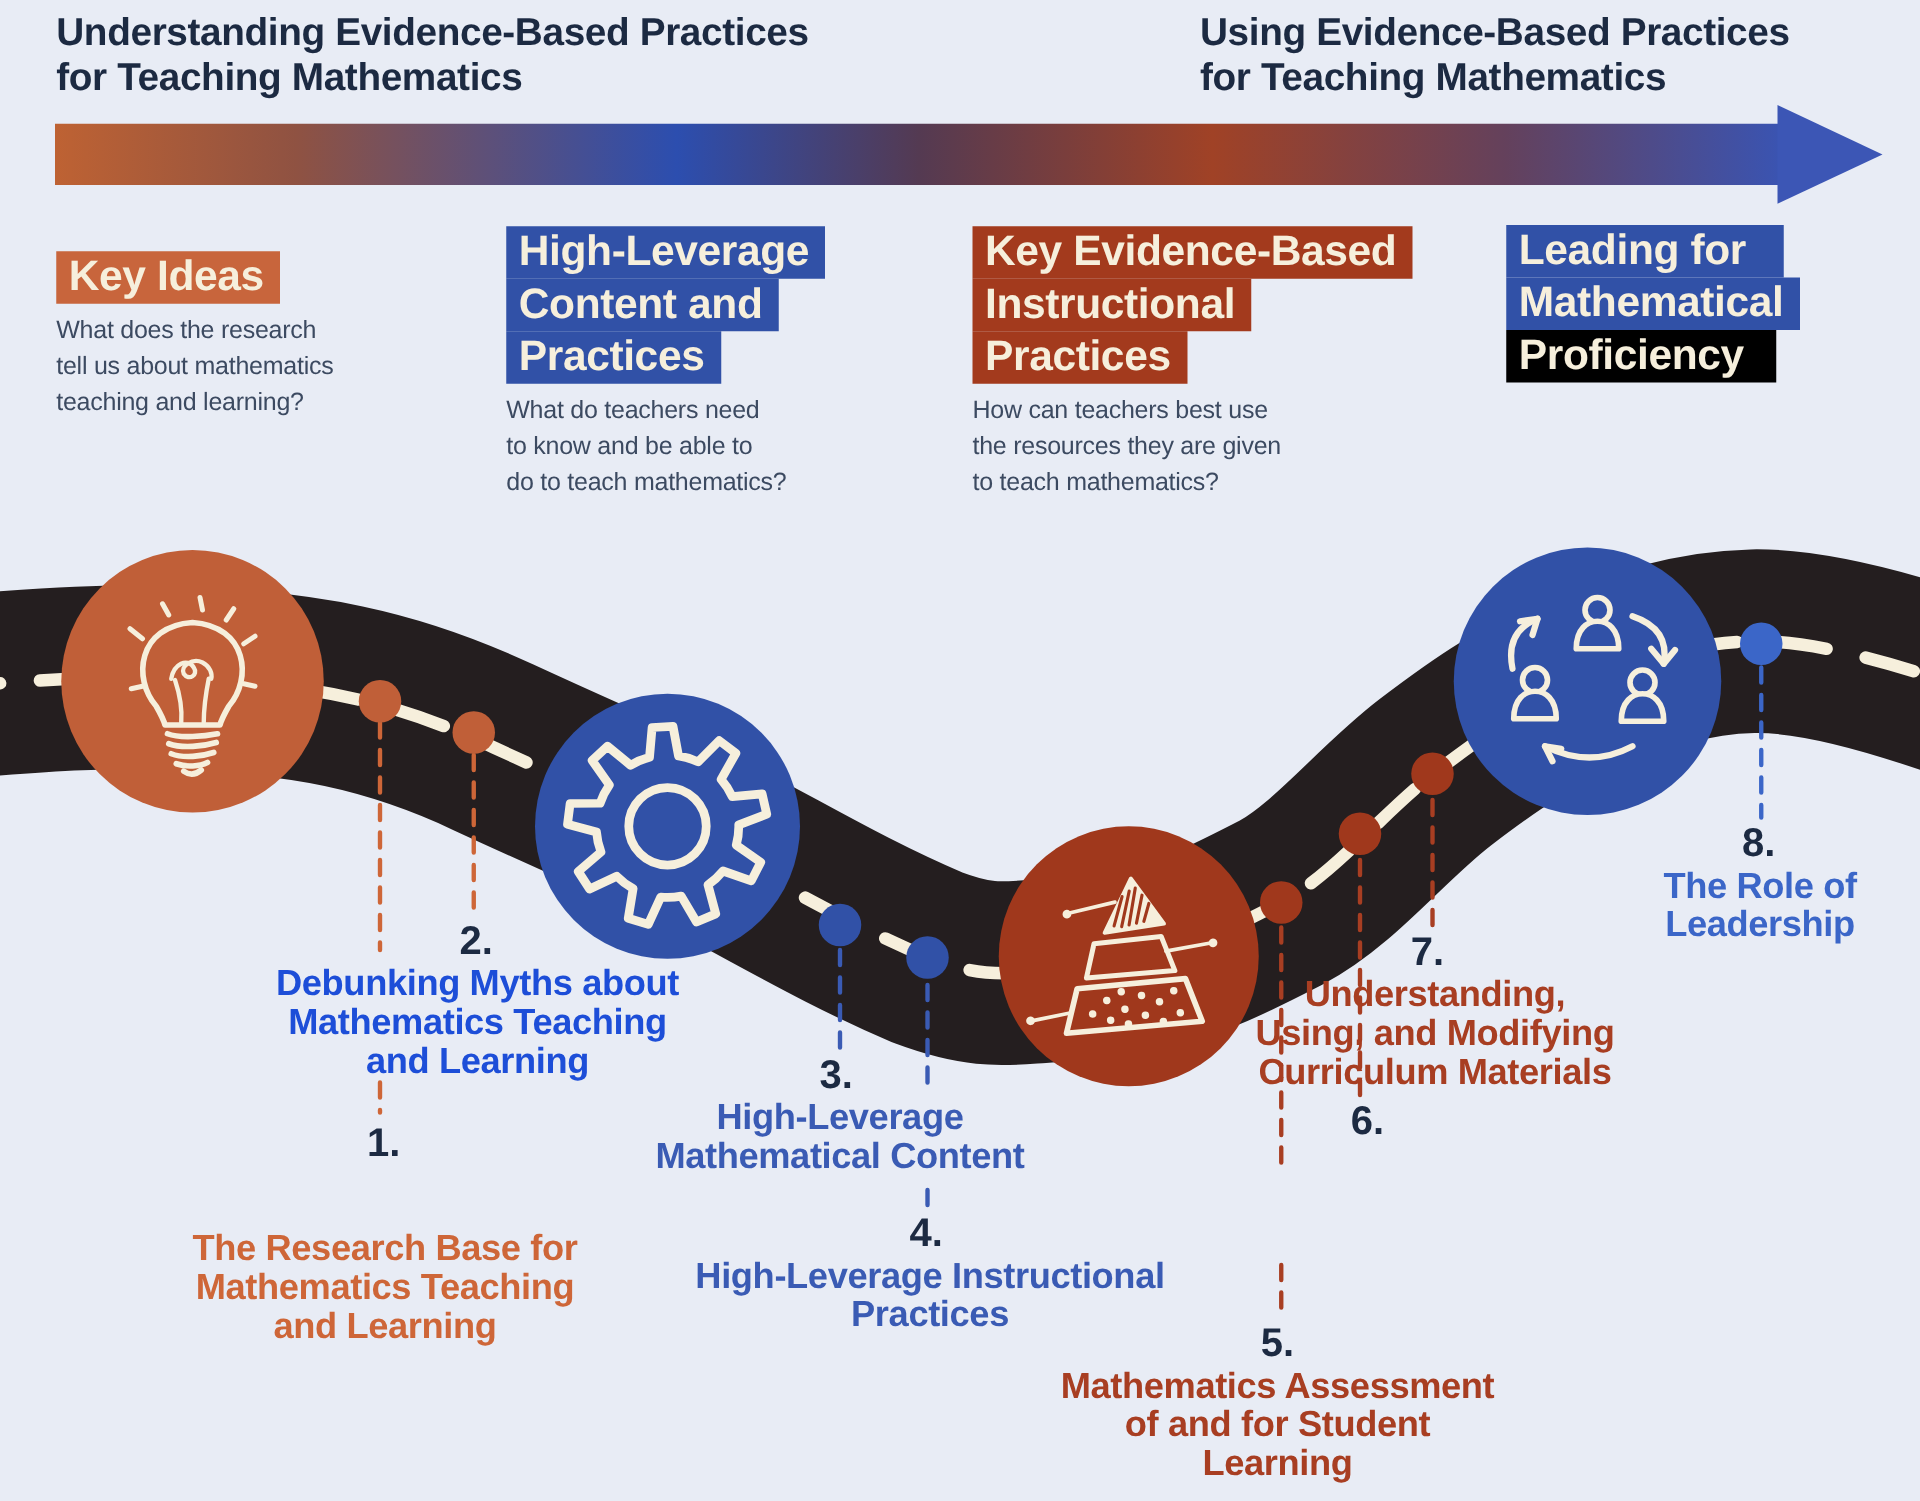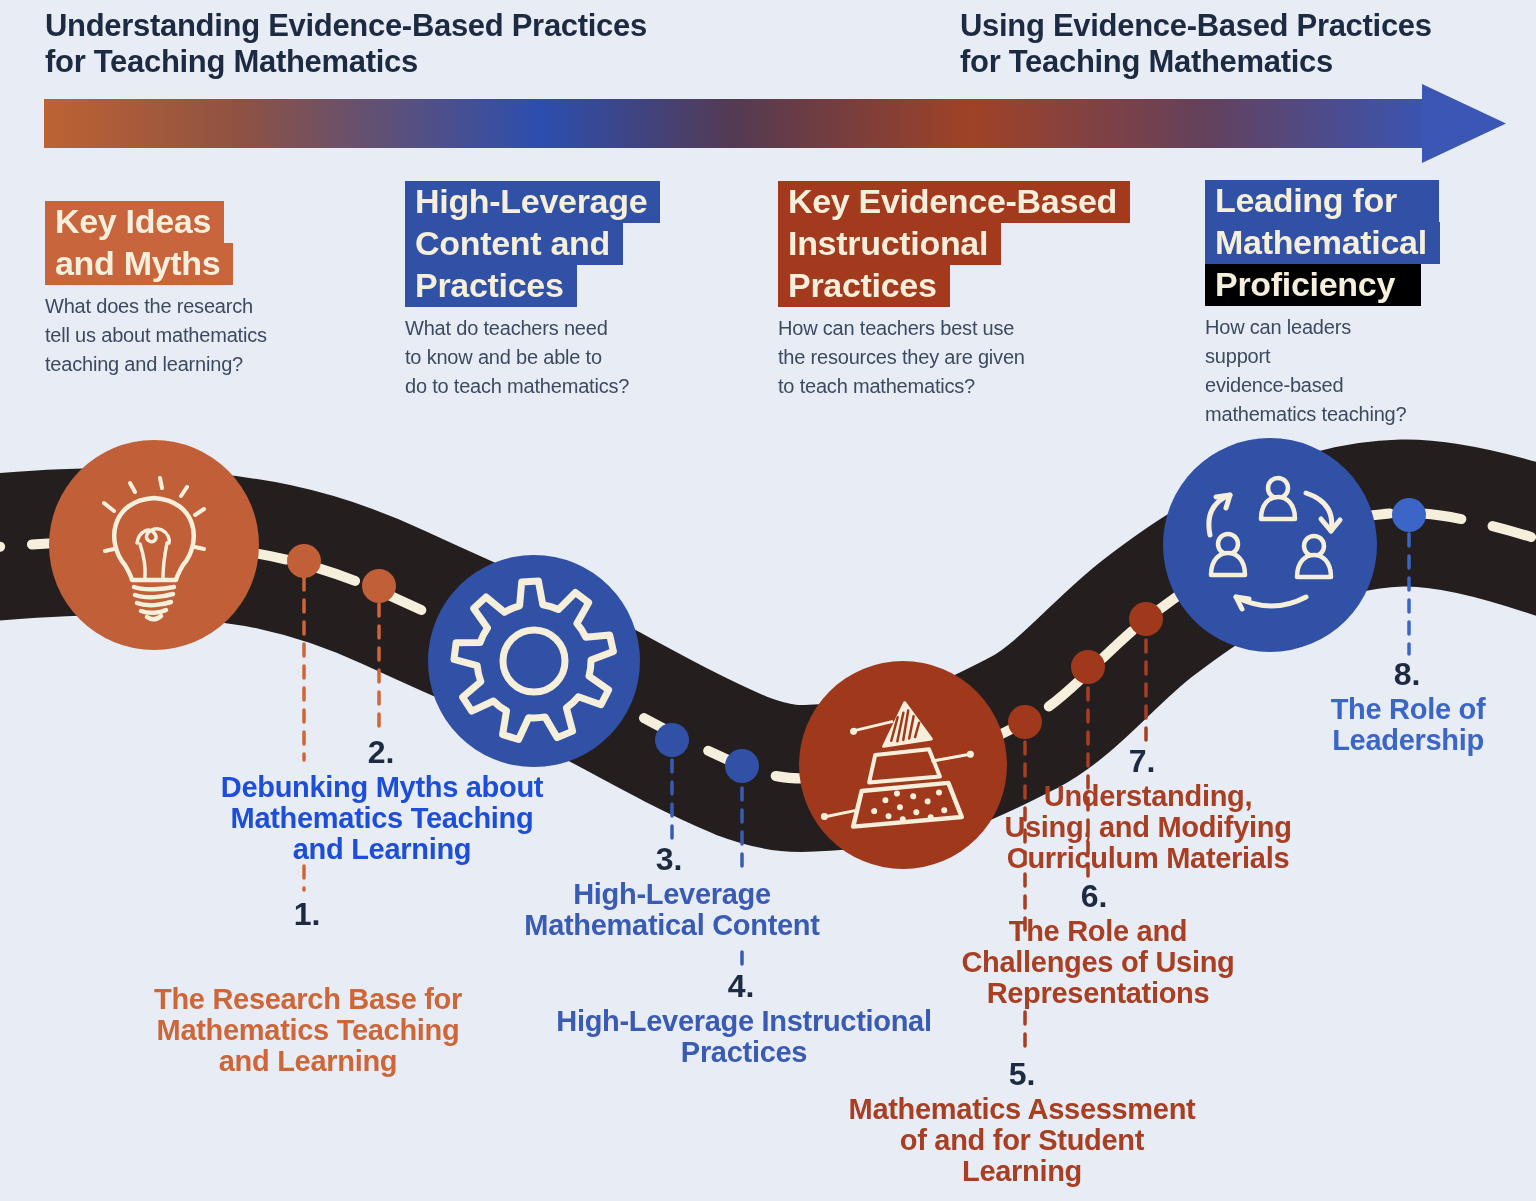--- a/index.html
+++ b/index.html
@@ -59,21 +59,20 @@
           <stop offset="84%" stop-color="#64415C"></stop>
           <stop offset="100%" stop-color="#3A54B2"></stop>
         </linearGradient>
     </defs>
     <rect x="0" y="17" width="1382" height="49" fill="url(#arrow-grad)"></rect>
     <polygon points="1378,2 1462,41.5 1378,81" style="fill:var(--arrowhead)"></polygon>
   </svg>
 
   <div class="section" style="left:45px;top:201px;width:340px;">
     <div class="hl-line" style="background-color: rgb(200, 101, 60);">Key Ideas</div>
-    <div class="hl-line" style="background-color: rgb(200, 101, 60);">and Myths</div>
     <div class="question">What does the research
 tell us about mathematics
 teaching and learning?</div>
   </div>
 
   <div class="section" style="left:405px;top:181px;width:345px;">
     <div class="hl-line" style="background-color: rgb(49, 81, 167);">High-Leverage</div>
     <div class="hl-line" style="background-color: rgb(49, 81, 167);">Content and</div>
     <div class="hl-line" style="background-color: rgb(49, 81, 167);">Practices</div>
     <div class="question">What do teachers need
@@ -84,27 +83,23 @@
   <div class="section" style="left:778px;top:181px;width:410px;">
     <div class="hl-line" style="background-color: rgb(163, 58, 29);">Key Evidence-Based</div>
     <div class="hl-line" style="background-color: rgb(163, 58, 29);">Instructional</div>
     <div class="hl-line" style="background-color: rgb(163, 58, 29);">Practices</div>
     <div class="question">How can teachers best use
 the resources they are given
 to teach mathematics?</div>
   </div>
 
   <div class="section" style="left:1205px;top:180px;width:300px;">
-    <div class="hl-line" style="padding-right: 42px; background-color: rgb(49, 81, 167);">Leading for</div>
+    <div class="hl-line" style="padding-right: 30px; background-color: rgb(49, 81, 167);">Leading for</div>
     <div class="hl-line" style="background-color: rgb(49, 81, 167);">Mathematical</div>
     <div class="hl-line" style="padding-right: 26px; background-color: #000000;">Proficiency</div>
-    <div class="question">How can leaders
-support
-evidence-based
-mathematics teaching?</div>
   </div>
 
   <svg class="road-svg" width="1536" height="1201" viewBox="0 0 1536 1201">
 
     <path d="M -40 550 C 40 543 90 540 154 543 C 240 547 310 558 395 598 C 460 628 480 636 534 661 C 600 691 660 731 742 766 C 785 782 802 779 832 777 C 862 775 880 773 903 769 C 950 761 982 744 1025 722 C 1068 699 1105 651 1148 618 C 1190 586 1222 564 1270 545 C 1310 529 1352 514 1402 513 C 1452 512 1520 532 1576 552" fill="none" style="stroke:var(--road)" stroke-width="147"></path>
 
     <path d="M -40 550 C 40 543 90 540 154 543 C 240 547 310 558 395 598 C 460 628 480 636 534 661 C 600 691 660 731 742 766 C 785 782 802 779 832 777 C 862 775 880 773 903 769 C 950 761 982 744 1025 722 C 1068 699 1105 651 1148 618 C 1190 586 1222 564 1270 545 C 1310 529 1352 514 1402 513 C 1452 512 1520 532 1576 552" fill="none" style="stroke:var(--cream)" stroke-width="10" stroke-dasharray="40 32" stroke-linecap="round"></path>
 
     <g stroke-width="3.5" stroke-dasharray="12 10" stroke-linecap="round" fill="none">
       <line x1="304" y1="578" x2="304" y2="760" style="stroke:var(--orange-label)"></line>
@@ -222,23 +217,20 @@
   <div class="stop-num" style="left:541px;top:968px;">4.</div>
   <div class="stop-label" style="left: 544px; top: 1006px; color: rgb(58, 91, 180);">High-Leverage Instructional
 Practices</div>
 
   <div class="stop-num" style="left:822px;top:1056px;">5.</div>
   <div class="stop-label" style="left: 822px; top: 1094px; color: rgb(168, 62, 34);">Mathematics Assessment
 of and for Student
 Learning</div>
 
   <div class="stop-num" style="left:894px;top:878px;">6.</div>
-  <div class="stop-label" style="left: 898px; top: 916px; color: rgb(168, 62, 34);">The Role and
-Challenges of Using
-Representations</div>
 
   <div class="stop-num" style="left:942px;top:743px;">7.</div>
   <div class="stop-label" style="left: 948px; top: 781px; color: rgb(168, 62, 34);">Understanding,
 Using, and Modifying
 Curriculum Materials</div>
 
   <div class="stop-num" style="left:1207px;top:656px;">8.</div>
   <div class="stop-label" style="left: 1208px; top: 694px; color: rgb(59, 102, 200);">The Role of
 Leadership</div>
 

